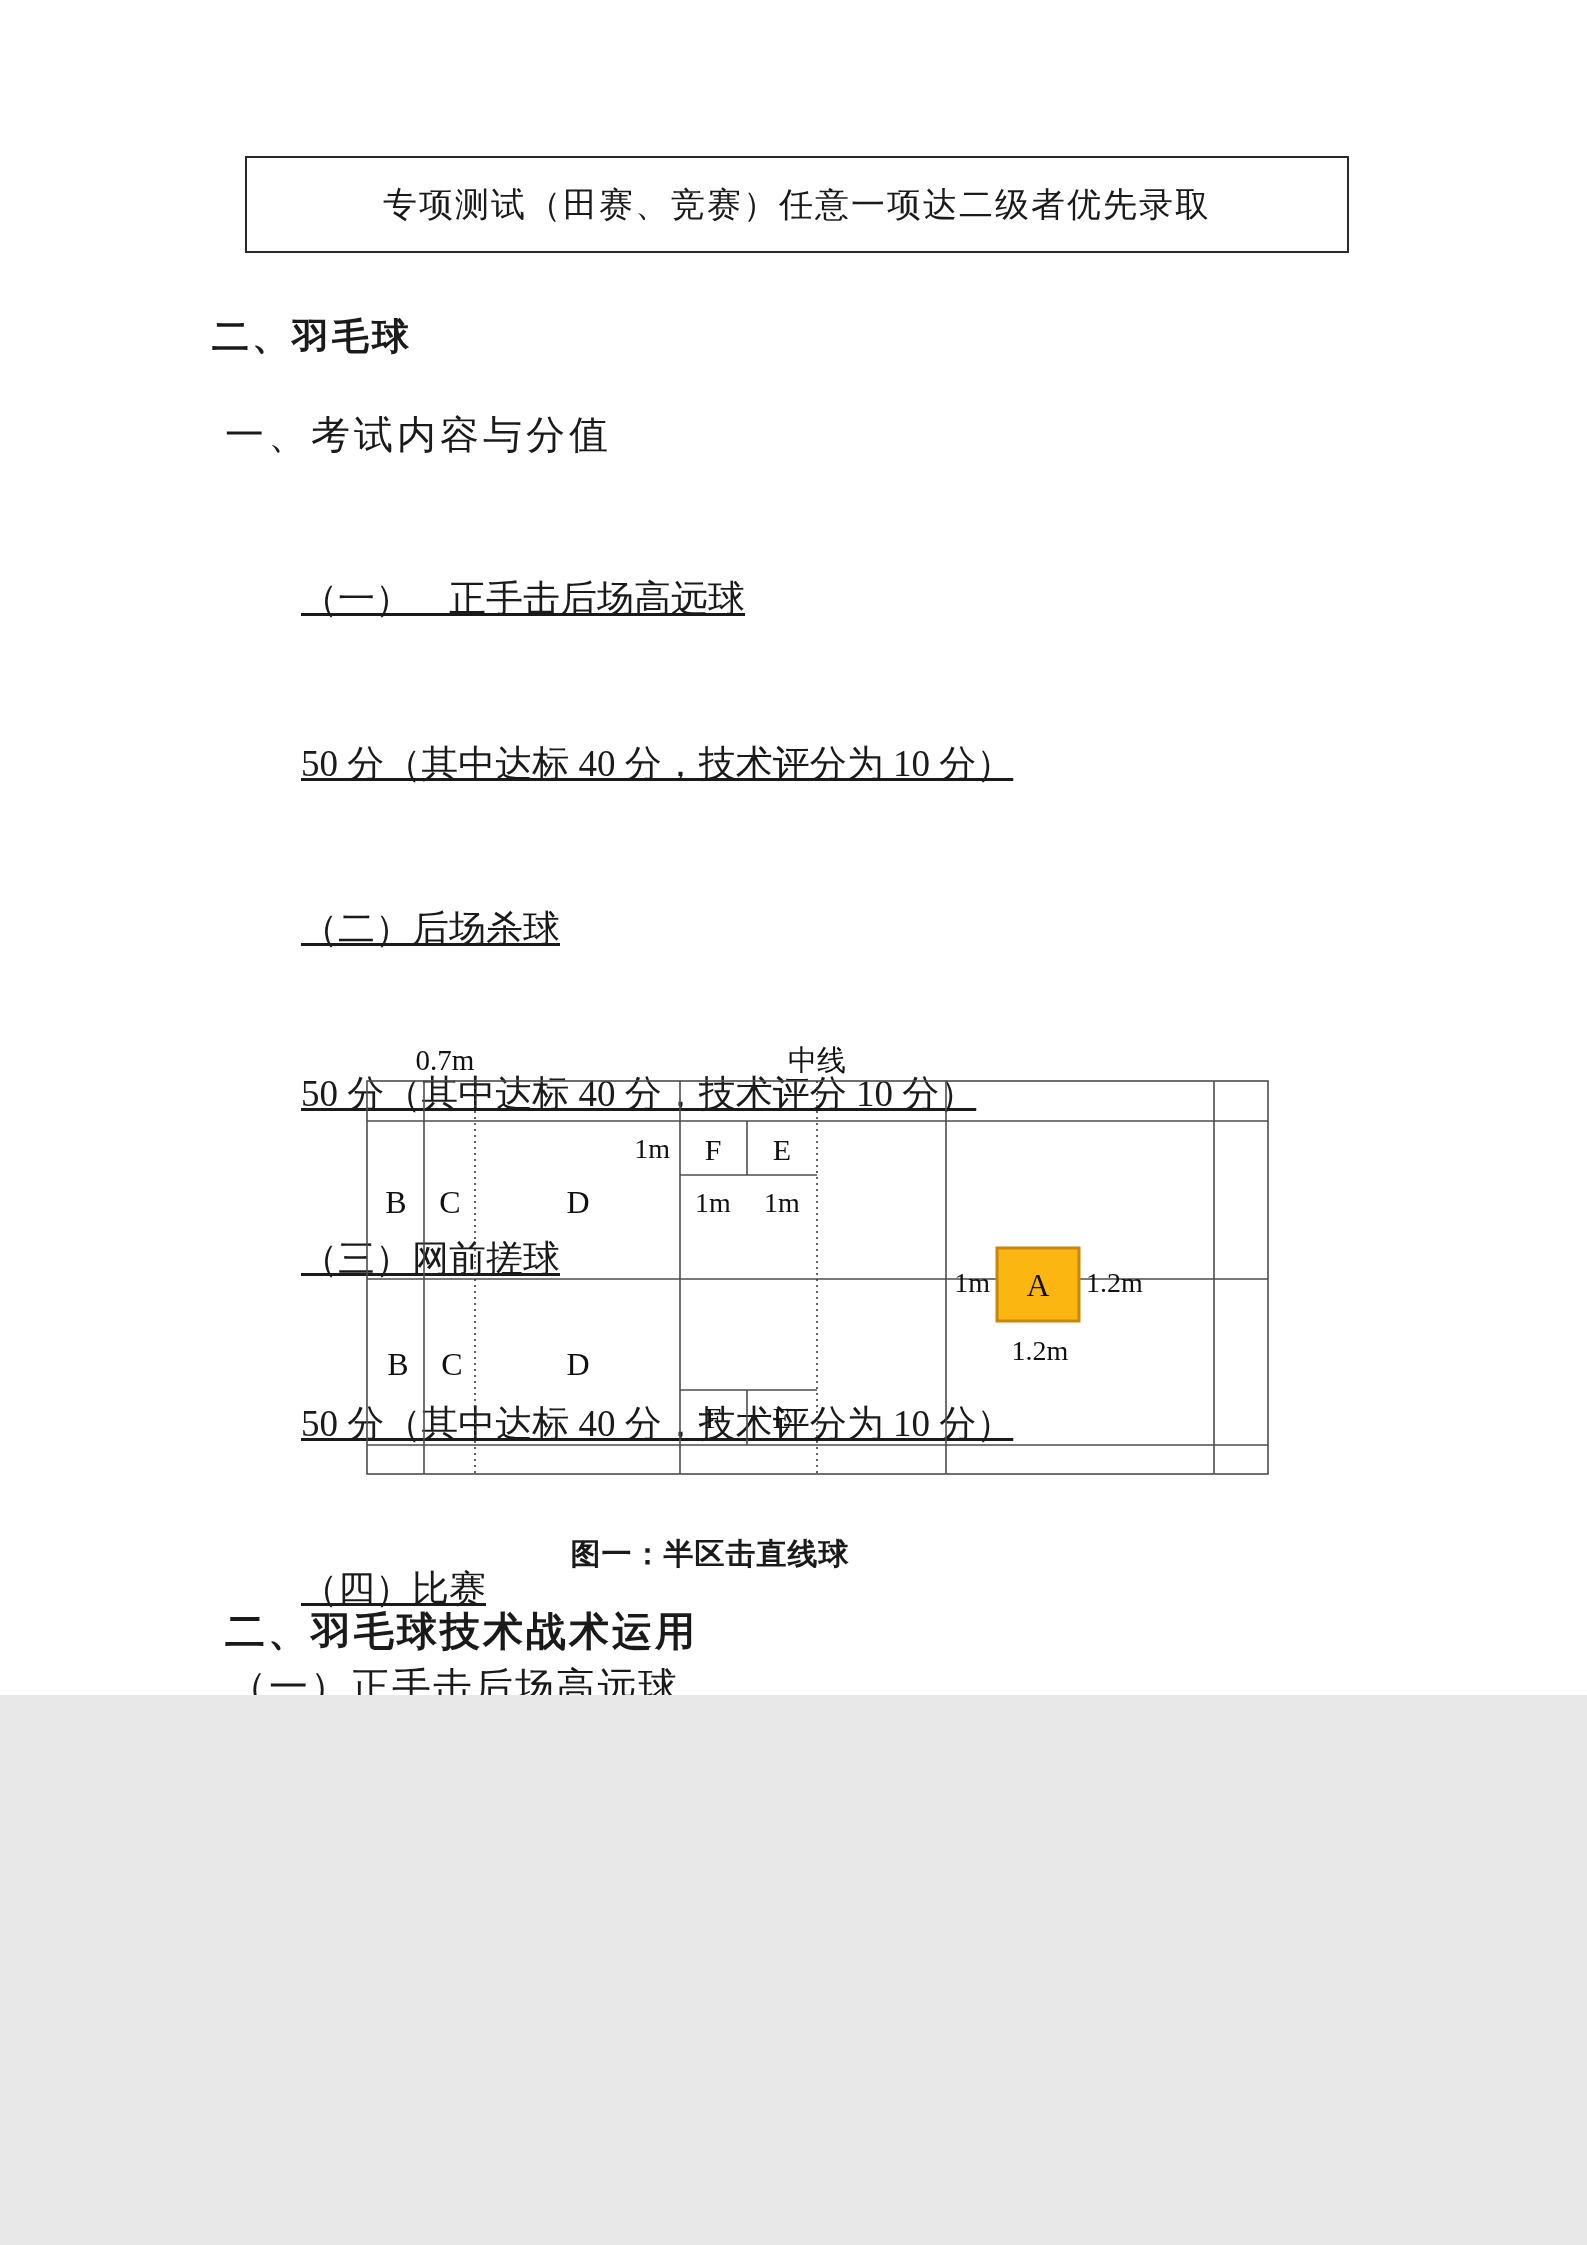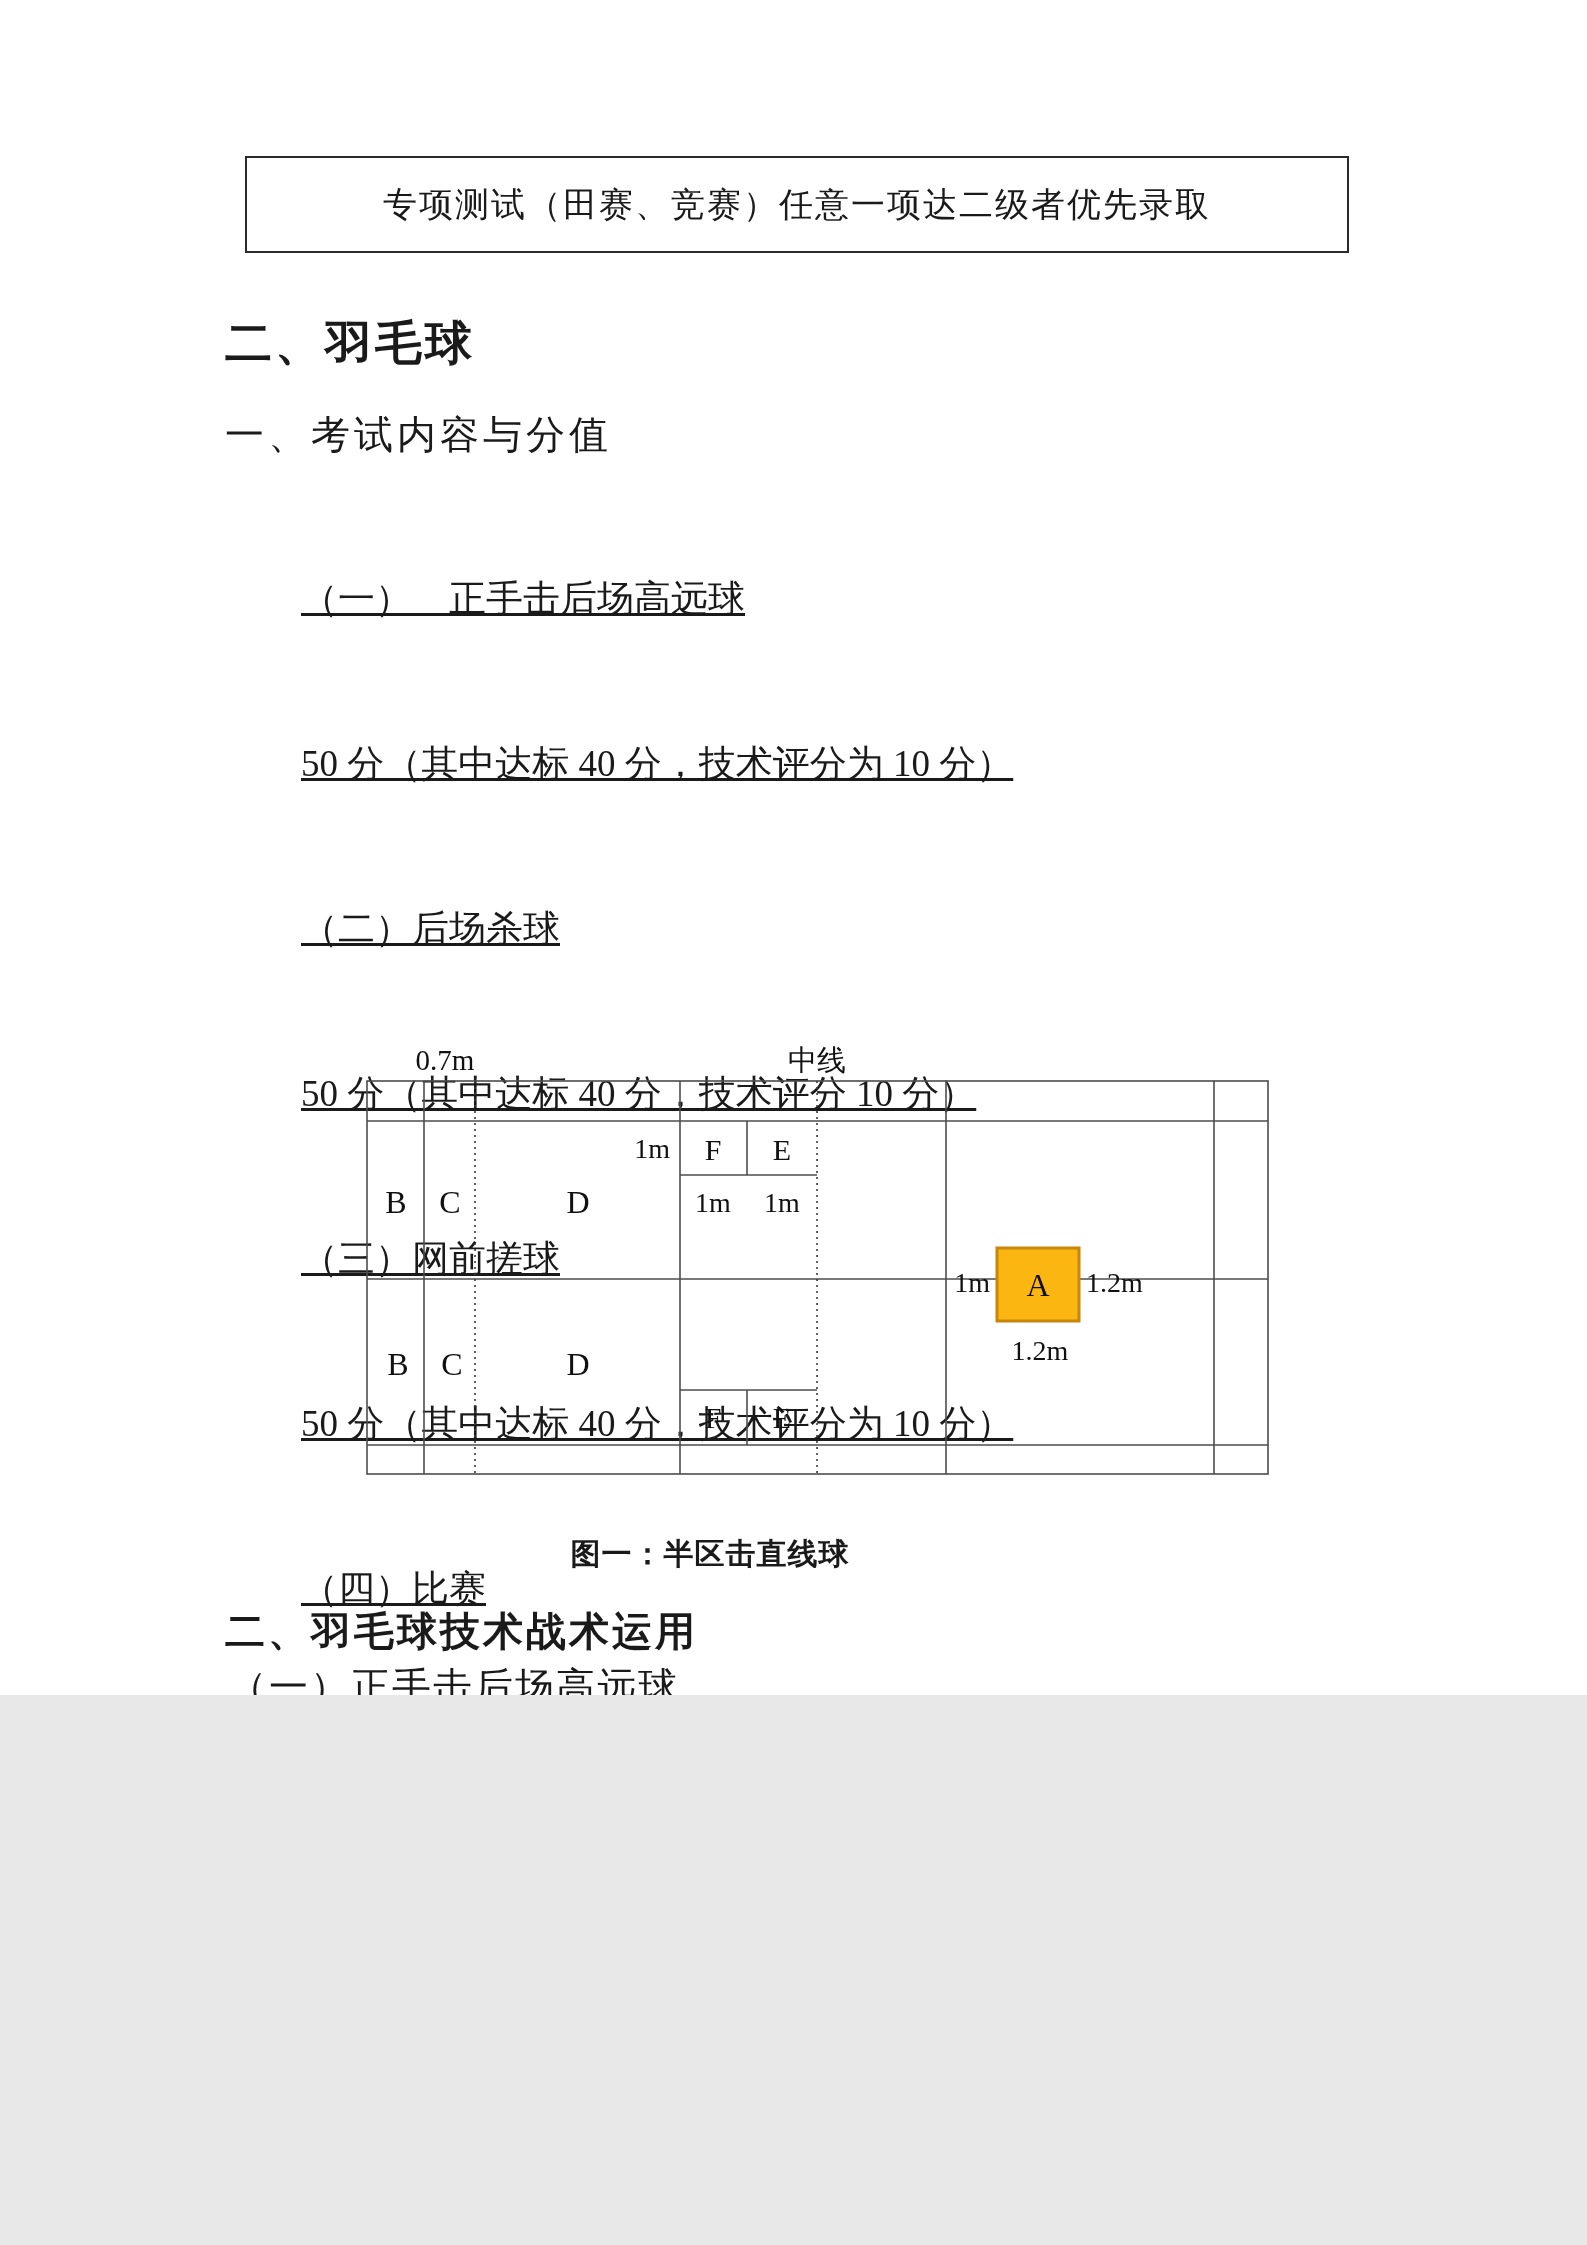--- a/index.html
+++ b/index.html
@@ -12,23 +12,23 @@
     color:#1a1a1a;
     overflow:hidden;
   }
   .header-box{
     position:absolute;left:245px;top:156px;width:1100px;height:93px;
     border:2px solid #2a2a2a;
     display:flex;align-items:center;justify-content:center;
     font-size:34px;letter-spacing:2px;
   }
   .h-main{
-    position:absolute;left:225px;top:312px;
+    position:absolute;left:212px;top:312px;
     font-family:Liberation Sans, sans-serif;
-    font-weight:bold;font-size:47px;letter-spacing:3px;
+    font-weight:bold;font-size:37px;letter-spacing:3px;
   }
   .h-sub1{
     position:absolute;left:225px;top:408px;
     font-size:39px;letter-spacing:4px;
   }
   .content-list{
     position:absolute;left:225px;top:461px;width:1160px;
     font-size:37px;line-height:55px;white-space:pre-wrap;
   }
   .content-list .line{height:55px;text-decoration:underline;}

